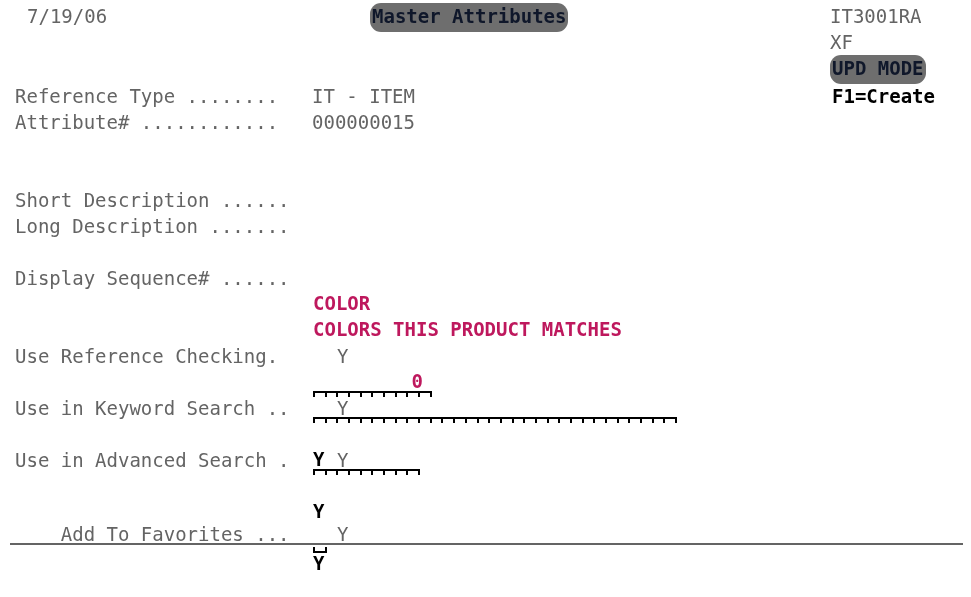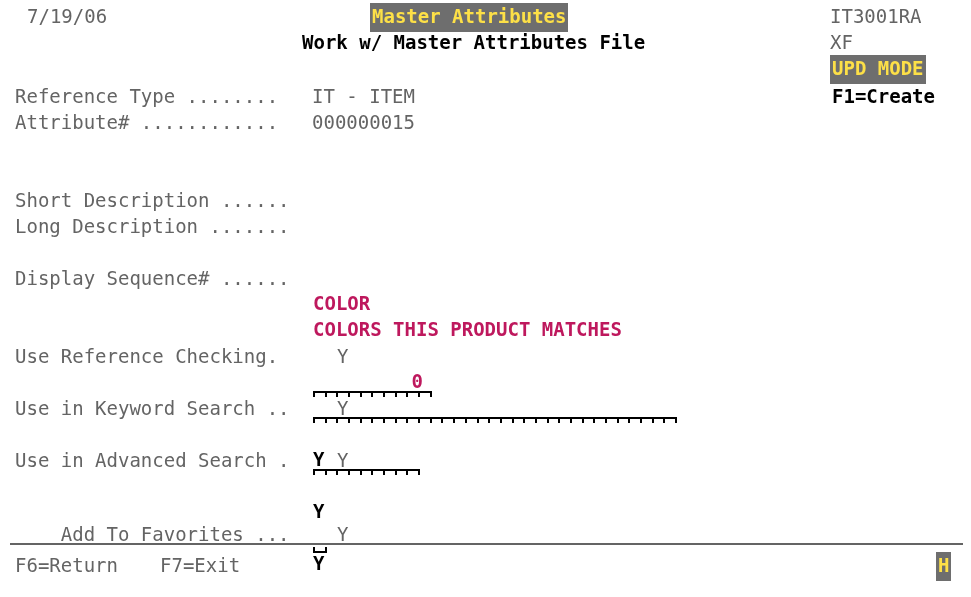--- a/index.html
+++ b/index.html
@@ -37,24 +37,25 @@
     position: absolute;
     white-space: pre;
     top: 0;
   }
 
   
   .dim      { color: #646464; }          
   .norm     { color: #000000; font-weight: bold; }  
   .rev      {                                        
     background: #6e6e6e;
-    color: #fde047;
+    color: #0f172a;
     font-weight: bold;
     padding: 1px 2px 2px 2px;
     margin: -1px -2px -2px -2px;
+    border-radius: 11px;
   }
 
   
   .field {
     position: absolute;
     white-space: pre;
   }
   .field .ftext {
     display: block;
     color: #be185d;
@@ -132,21 +133,20 @@
 
 <div id="screen">
 
   <div class="row" style="top:4px;">
     <span class="cell dim" style="left:27px;">7/19/06</span>
     <span class="cell rev" style="left:372px;">Master Attributes</span>
     <span class="cell dim" style="left:830px;">IT3001RA</span>
   </div>
 
   <div class="row" style="top:30px;">
-    <span class="cell norm" style="left:302px;">Work w/ Master Attributes File</span>
     <span class="cell dim" style="left:830px;">XF</span>
   </div>
 
   <div class="row" style="top:56px;">
     <span class="cell rev" style="left:832px;">UPD MODE</span>
   </div>
 
   <div class="row" style="top:84px;">
     <span class="cell dim" style="left:15px;">Reference Type ........</span>
     <span class="cell dim" style="left:312px;">IT - ITEM</span>
@@ -213,19 +213,14 @@
     <span class="cell dim" style="left:15px;">    Add To Favorites ...</span>
     <span class="tickfield" style="left:313px;">
       <span class="ftext">Y</span>
       
     </span>
     <span class="cell dim" style="left:337px;">Y</span>
   </div>
 
   <div id="fkey-rule"></div>
 
-  <div class="row" style="top:553px;">
-    <span class="cell dim" style="left:15px;">F6=Return</span>
-    <span class="cell dim" style="left:160px;">F7=Exit</span>
-    <span class="cell rev" style="left:938px;">H</span>
-  </div>
 
 </div>
 
 </body></html>

